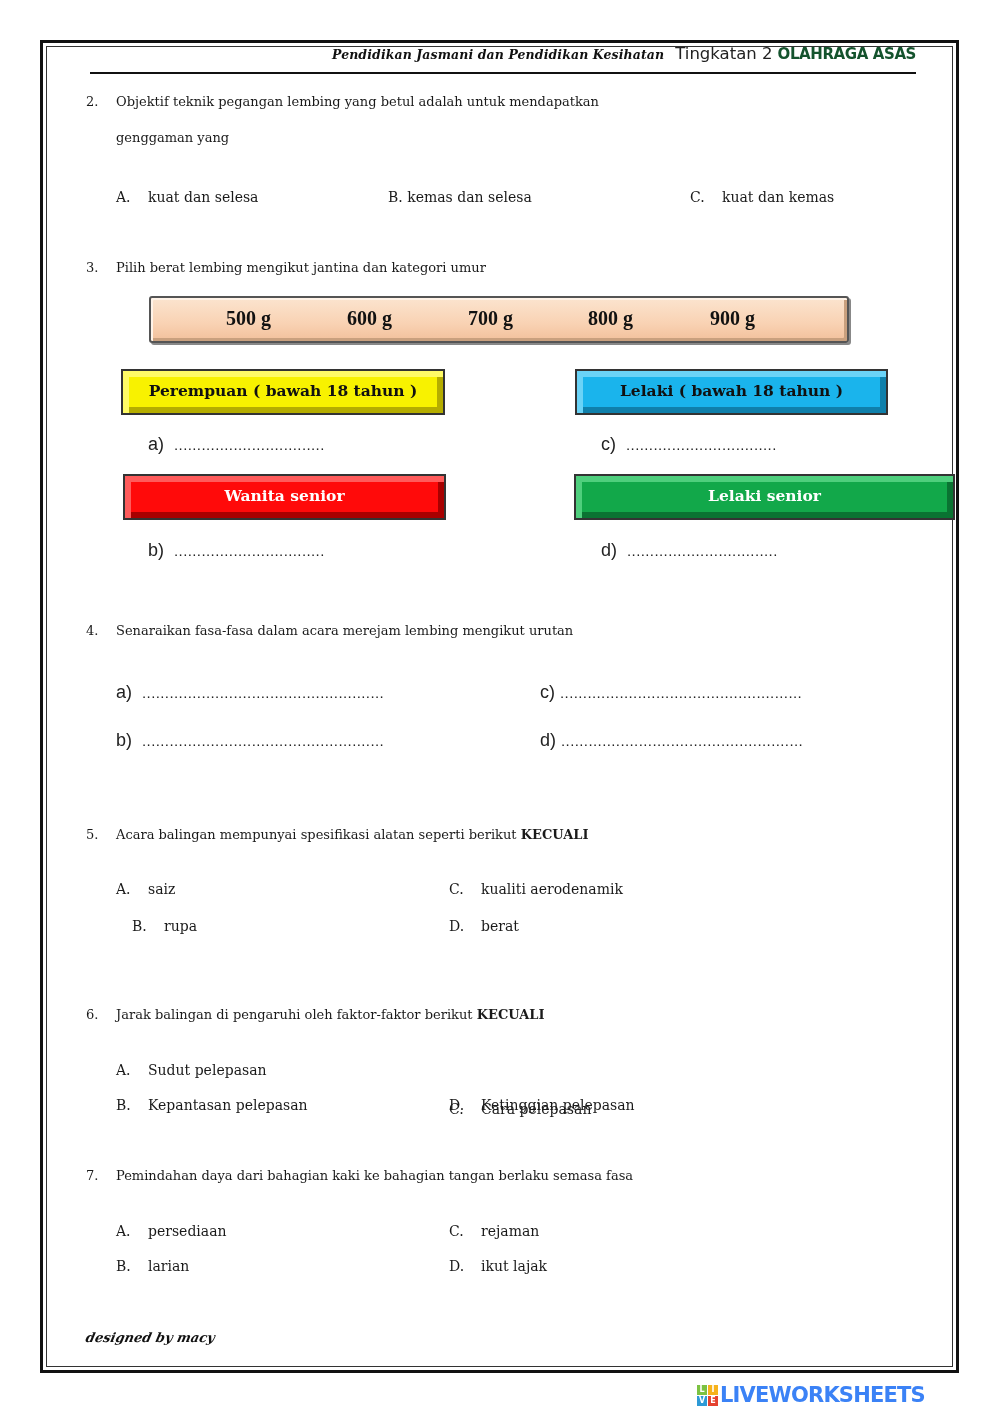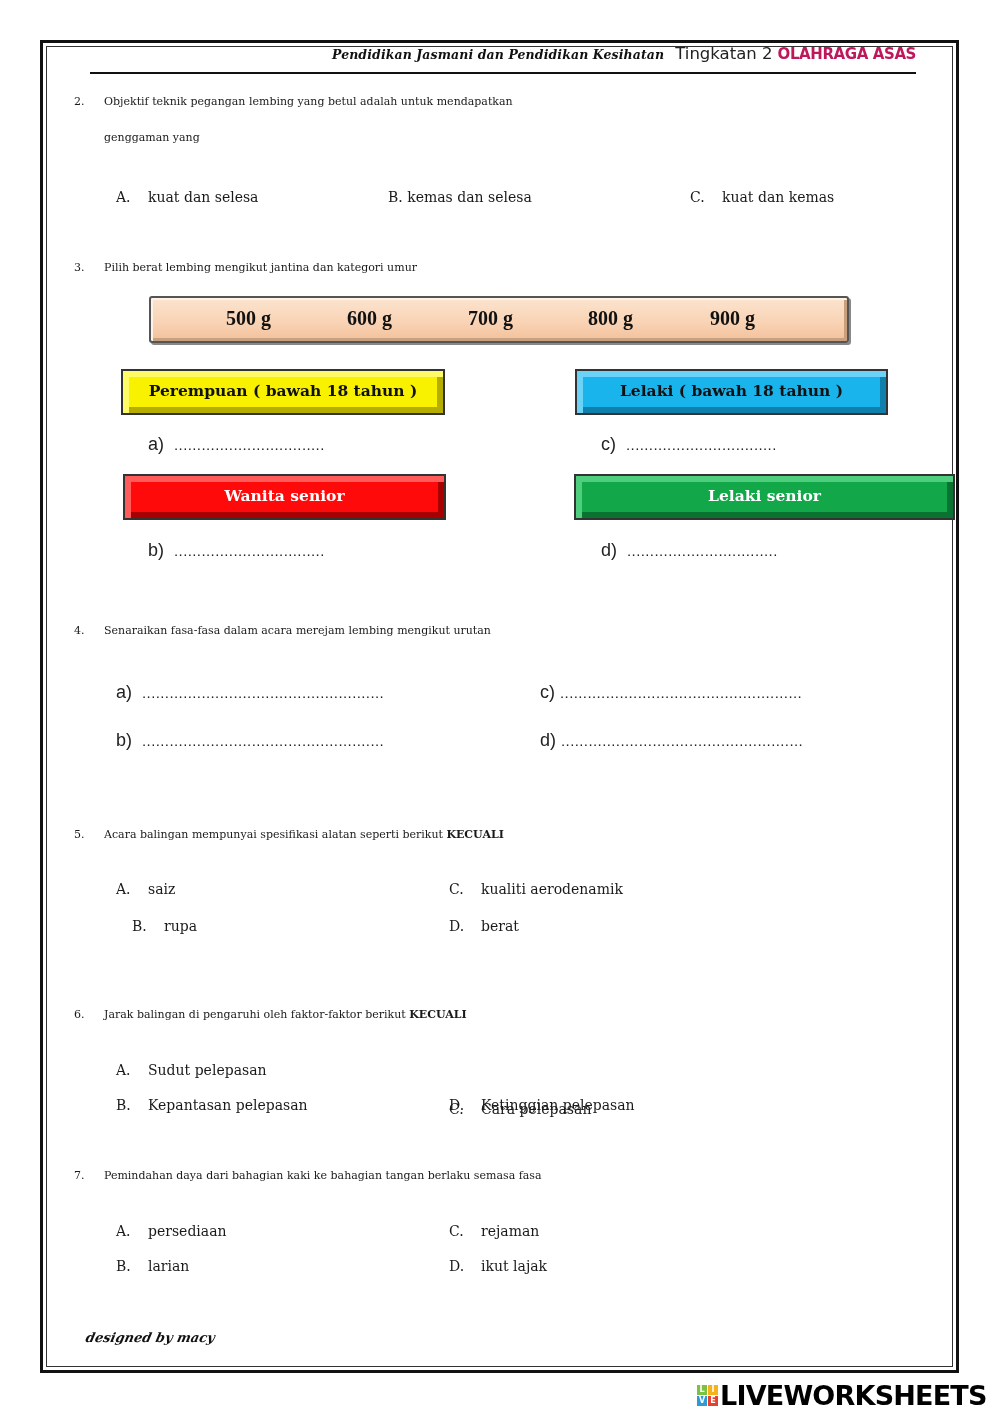--- a/index.html
+++ b/index.html
@@ -21,24 +21,24 @@
       text-align: right; white-space: nowrap;
     }
     .header .subject {
       font-family: "DejaVu Serif", serif; font-style: italic; font-weight: bold;
       font-size: 12.5px; letter-spacing: 0.1px; color: #111;
     }
     .header .level {
       font-family: "DejaVu Sans", sans-serif; font-size: 16.5px; color: #222; margin-left: 6px;
     }
     .header .topic {
-      font-family: "DejaVu Sans", sans-serif; font-weight: bold; font-size: 15px; color: #be185d; letter-spacing: -0.4px;
-    }
-
-    .q { position: absolute; left: 74px; font-size: 11px; line-height: 36px; }
+      font-family: "DejaVu Sans", sans-serif; font-weight: bold; font-size: 15px; color: #14532d; letter-spacing: -0.4px;
+    }
+
+    .q { position: absolute; left: 86px; font-size: 13px; line-height: 36px; }
     .q .num { display: inline-block; width: 30px; }
     .q .cont { padding-left: 30px; }
     .q b { font-weight: bold; }
 
     .opt { position: absolute; font-size: 14px; line-height: 20px; white-space: nowrap; }
     .opt .letter { display: inline-block; width: 32px; }
 
     .weight-bar {
       position: absolute; left: 149px; top: 296px; width: 700px; height: 47px;
       background: linear-gradient(#fbe4cf, #f9d2b3 60%, #f2c09b);
@@ -68,21 +68,21 @@
     .blank .dots { letter-spacing: 0.4px; font-size: 15px; }
 
     .signature {
       position: absolute; left: 86px; top: 1330px; font-family: "DejaVu Serif", serif;
       font-style: italic; font-weight: bold; font-size: 13px; color: #111; transform: skewX(-12deg);
     }
 
     .brand { position: absolute; left: 697px; top: 1381px; height: 28px; display: flex; align-items: center; }
     .brand-logo { display: grid; grid-template-columns: 10px 10px; grid-template-rows: 10px 10px; gap: 1px; margin-right: 2px; }
     .brand-logo span { font-family: "DejaVu Sans", sans-serif; font-size: 8px; font-weight: bold; color: #fff; text-align: center; line-height: 10px; }
-    .brand-text { font-family: "DejaVu Sans", sans-serif; font-weight: bold; font-size: 27px; color: #000000; letter-spacing: -0.8px; text-align: center; }
+    .brand-text { font-family: "DejaVu Sans", sans-serif; font-weight: bold; font-size: 21px; color: #3b82f6; letter-spacing: -0.8px; text-align: center; }
   </style>
 </head>
 <body>
 
 <div class="frame-outer">
   <div class="frame-inner"></div>
 </div>
 
 <div class="header">
   <span class="subject">Pendidikan Jasmani dan Pendidikan Kesihatan</span>

